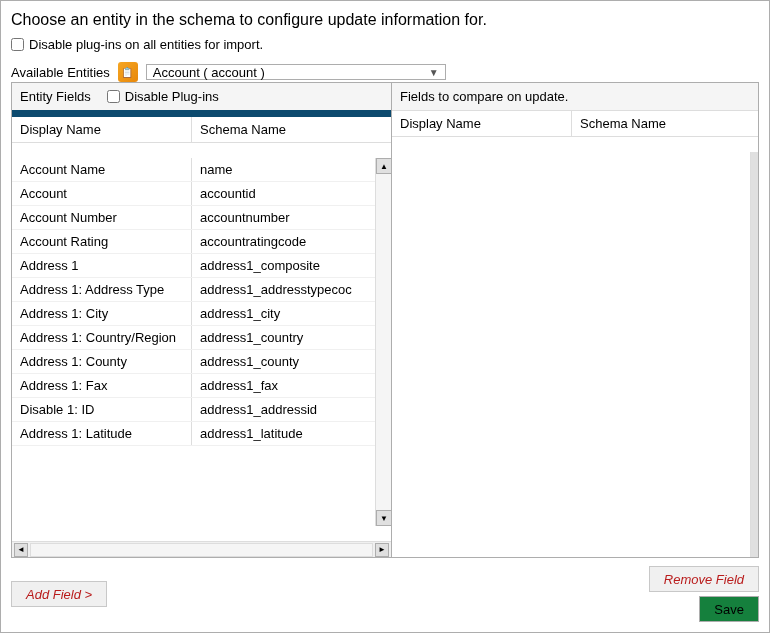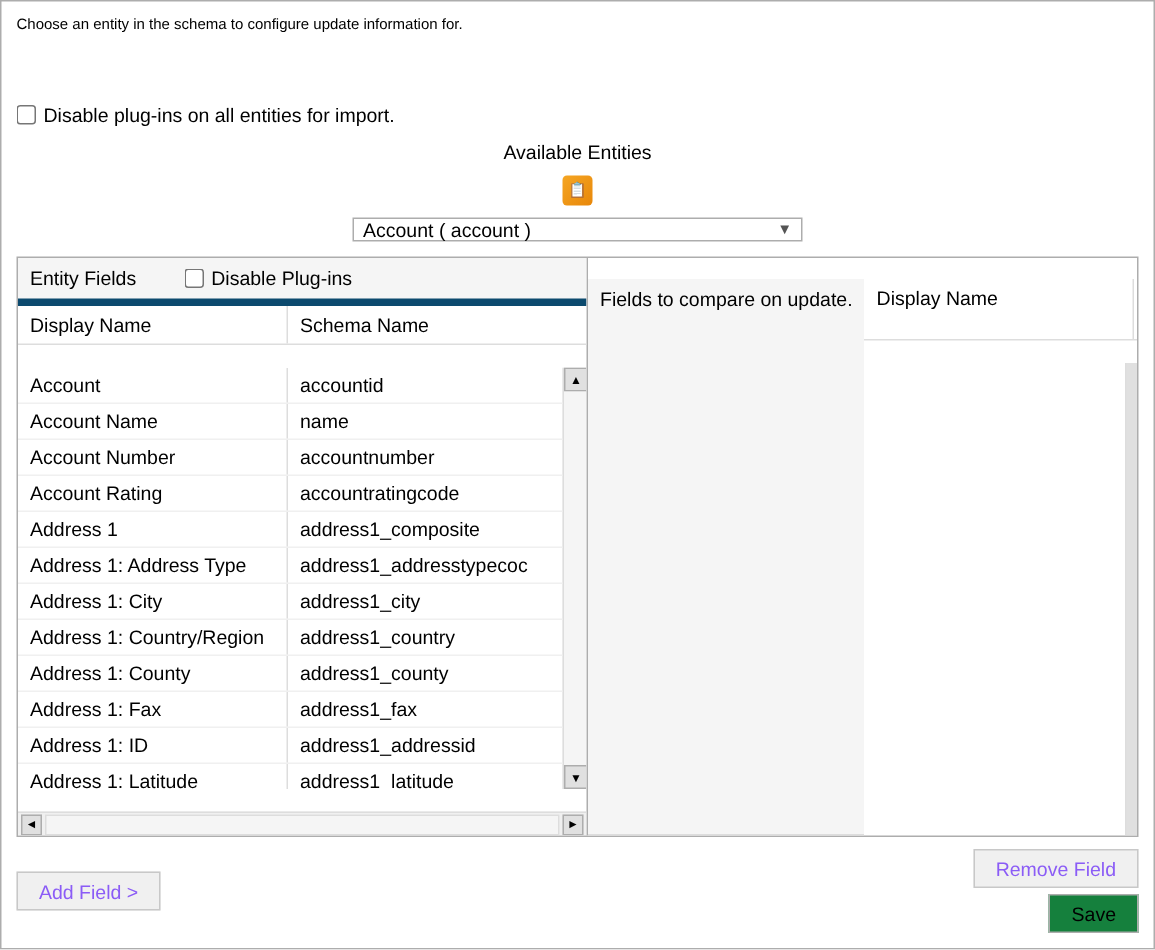--- a/index.html
+++ b/index.html
@@ -14,38 +14,35 @@
     .main-container {
       width: 770px;
       height: 633px;
       background: #fff;
       border: 1px solid #adadad;
       display: flex;
       flex-direction: column;
       padding: 10px;
     }
     .top-instruction {
-      font-size: 10px;
-      margin-bottom: 23px;
+      font-size: 16px;
+      margin-bottom: 8px;
       color: #000;
     }
     .disable-checkbox-row {
       display: flex;
       align-items: center;
       gap: 5px;
       margin-bottom: 10px;
       font-size: 13px;
-      margin-top: 24px;
     }
     .available-entities-row {
       display: flex;
       align-items: center;
       gap: 8px;
-      margin-bottom: 10px;
-      flex-direction: column;
     }
     .available-entities-label {
       font-size: 13px;
       white-space: nowrap;
     }
     .entity-icon {
       width: 20px;
       height: 20px;
       background: linear-gradient(135deg, #f5a623, #e8870a);
       border-radius: 3px;
@@ -83,31 +80,30 @@
     .left-panel {
       flex: 0 0 380px;
       display: flex;
       flex-direction: column;
       border-right: 1px solid #adadad;
       overflow: hidden;
     }
     .right-panel {
       flex: 1;
       display: flex;
-      flex-direction: row;
-      overflow: hidden;
-      margin-top: 14px;
+      flex-direction: column;
+      overflow: hidden;
     }
     .panel-header {
       display: flex;
       align-items: center;
-      gap: 16px;
+      gap: 0;
       padding: 6px 8px;
       background: #f5f5f5;
-      border-bottom: 5px solid #0c4a6e;
+      border-bottom: 7px solid #0c4a6e;
     }
     .panel-header-title {
       font-size: 13px;
       font-weight: normal;
     }
     .panel-header-checkbox-row {
       display: flex;
       align-items: center;
       gap: 5px;
       padding-left: 16px;
@@ -238,24 +234,25 @@
     button {
       height: 26px;
       padding: 0 14px;
       font-size: 13px;
       background: #15803d;
       border: 1px solid #adadad;
       cursor: pointer;
       font-family: 'Segoe UI', Tahoma, Geneva, Verdana, sans-serif;
     }
     button:disabled, button.disabled {
-      color: #8b5cf6;
+      color: #b91c1c;
       background: #f0f0f0;
       border-color: #c8c8c8;
       cursor: default;
+      font-style: italic;
     }
     .right-panel-scroll {
       width: 8px;
       background: #e0e0e0;
       border-left: 1px solid #ddd;
     }
     .right-table-wrapper {
       display: flex;
       flex: 1;
       overflow: hidden;
@@ -297,28 +294,28 @@
       </div>
       <div class="table-container">
         <div class="table-header">
           <div class="col-display">Display Name</div>
           <div class="col-schema">Schema Name</div>
         </div>
         <div class="left-table-wrapper">
           <div class="table-body" id="left-table-body">
 
           <div class="table-row">
+                <div class="cell cell-display">Account Name</div>
+                <div class="cell cell-schema">name</div>
+              </div>
+              <div class="table-row">
                 <div class="cell cell-display">Account</div>
                 <div class="cell cell-schema">accountid</div>
               </div>
               <div class="table-row">
-                <div class="cell cell-display">Account Name</div>
-                <div class="cell cell-schema">name</div>
-              </div>
-              <div class="table-row">
                 <div class="cell cell-display">Account Number</div>
                 <div class="cell cell-schema">accountnumber</div>
               </div>
               <div class="table-row">
                 <div class="cell cell-display">Account Rating</div>
                 <div class="cell cell-schema">accountratingcode</div>
               </div>
               <div class="table-row">
                 <div class="cell cell-display">Address 1</div>
                 <div class="cell cell-schema">address1_composite</div>
@@ -337,21 +334,21 @@
               </div>
               <div class="table-row">
                 <div class="cell cell-display">Address 1: County</div>
                 <div class="cell cell-schema">address1_county</div>
               </div>
               <div class="table-row">
                 <div class="cell cell-display">Address 1: Fax</div>
                 <div class="cell cell-schema">address1_fax</div>
               </div>
               <div class="table-row">
-                <div class="cell cell-display">Address 1: ID</div>
+                <div class="cell cell-display">Disable 1: ID</div>
                 <div class="cell cell-schema">address1_addressid</div>
               </div>
               <div class="table-row">
                 <div class="cell cell-display">Address 1: Latitude</div>
                 <div class="cell cell-schema">address1_latitude</div>
               </div>
             </div>
           <div class="scrollbar-container">
             <div class="vscroll-btn">▲</div>
             <div class="vscroll-track"></div>

